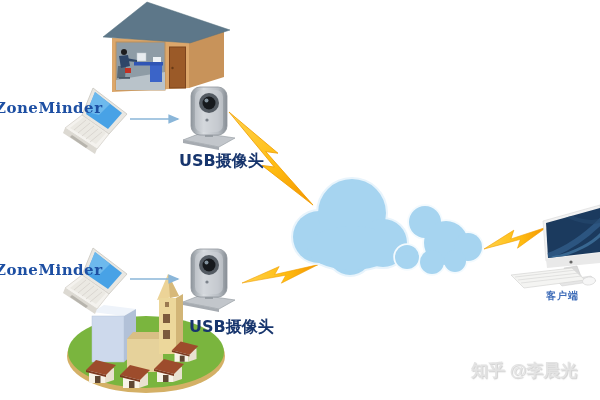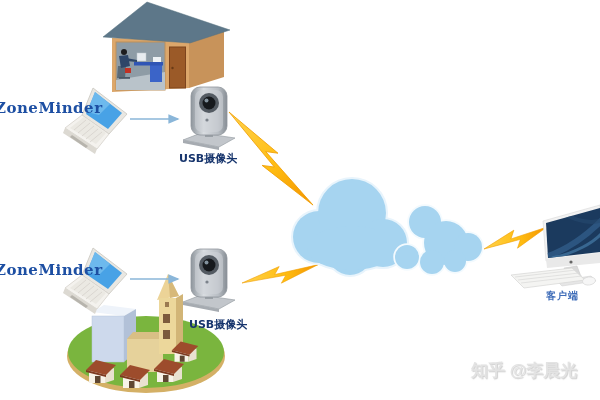--- a/index.html
+++ b/index.html
@@ -11,21 +11,21 @@
   .lbl{position:absolute;white-space:nowrap;}
   .zm-label{
     font-family:"DejaVu Serif","Liberation Serif",serif;
     font-weight:bold;font-size:15px;letter-spacing:.5px;
     color:var(--label-blue,#1d4fa3);
   }
   #zm1{left:-5px;top:99px;}
   #zm2{left:-5px;top:261px;}
   .cam-label{
     font-family:"DejaVu Sans","Liberation Sans",sans-serif;
-    font-weight:bold;font-size:11px;color:var(--camera-label-blue,#17356d);
+    font-weight:bold;font-size:16px;color:var(--camera-label-blue,#17356d);
   }
   #cam1{left:179px;top:151px;}
   #cam2{left:189px;top:317px;}
   .client-label{
     font-weight:bold;font-size:10px;color:var(--client-label-blue,#3e6cb8);
     left:546px;top:289px;letter-spacing:1px;
   }
   .watermark{
     left:471px;top:359px;font-weight:bold;font-size:17px;
     color:var(--watermark-gray,#e3e3e3);

